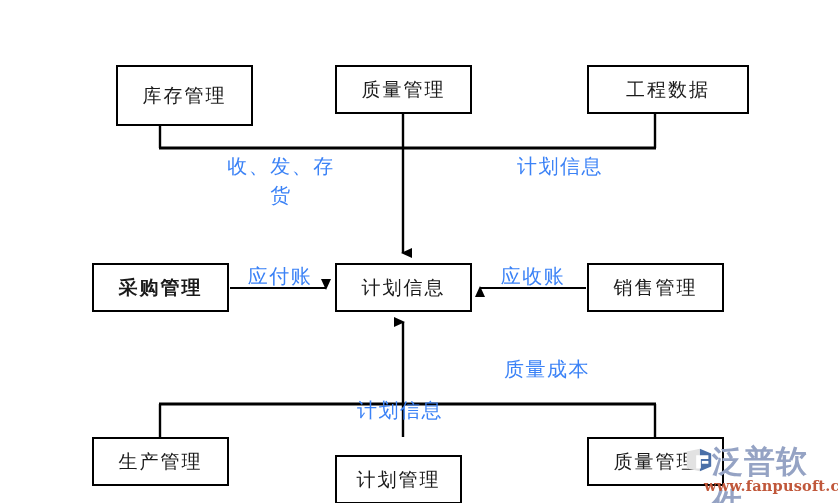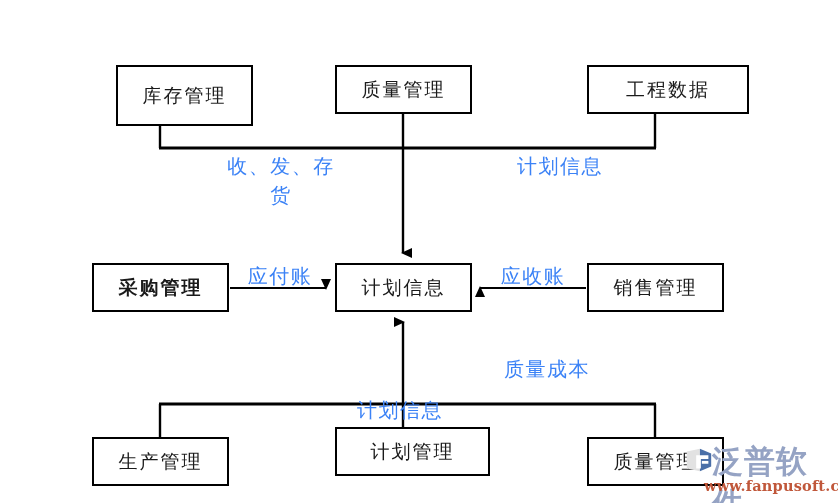--- a/index.html
+++ b/index.html
@@ -161,21 +161,21 @@
   </div>
 
   <div class="node" style="left:92px; top:437px; width:137px; height:49px;">
     <span>生产管理</span>
   </div>
 
   <div class="node" style="left:587px; top:263px; width:137px; height:49px;">
     <span>销售管理</span>
   </div>
 
-  <div class="node" style="left:335px; top:427px; width:155px; height:49px;">
+  <div class="node" style="left:335px; top:455px; width:127px; height:49px;">
     <span>计划管理</span>
   </div>
 
   <div class="node" style="left:587px; top:437px; width:137px; height:49px;">
     <span>质量管理</span>
   </div>
 
   <div class="edge-label center" style="left:226px; top:152px; width:110px;">收、发、存
 货</div>
 

